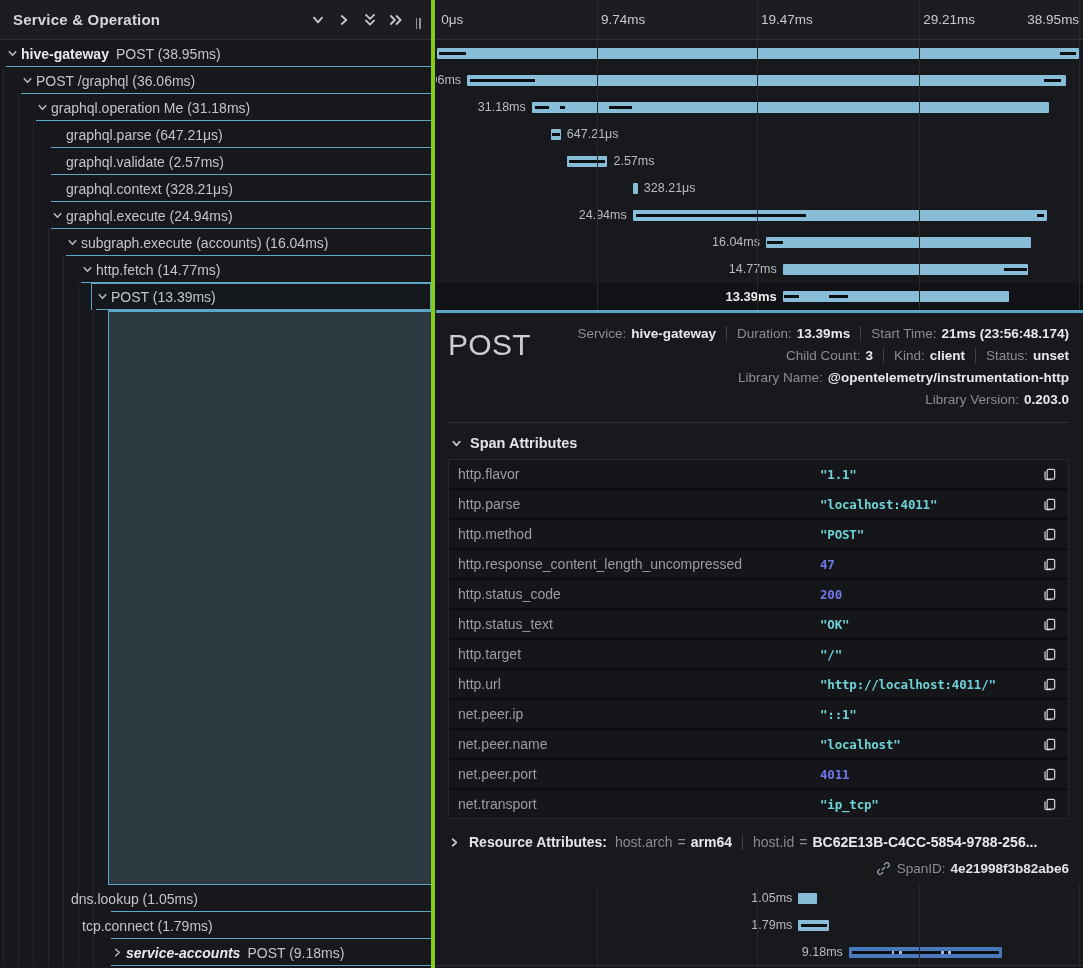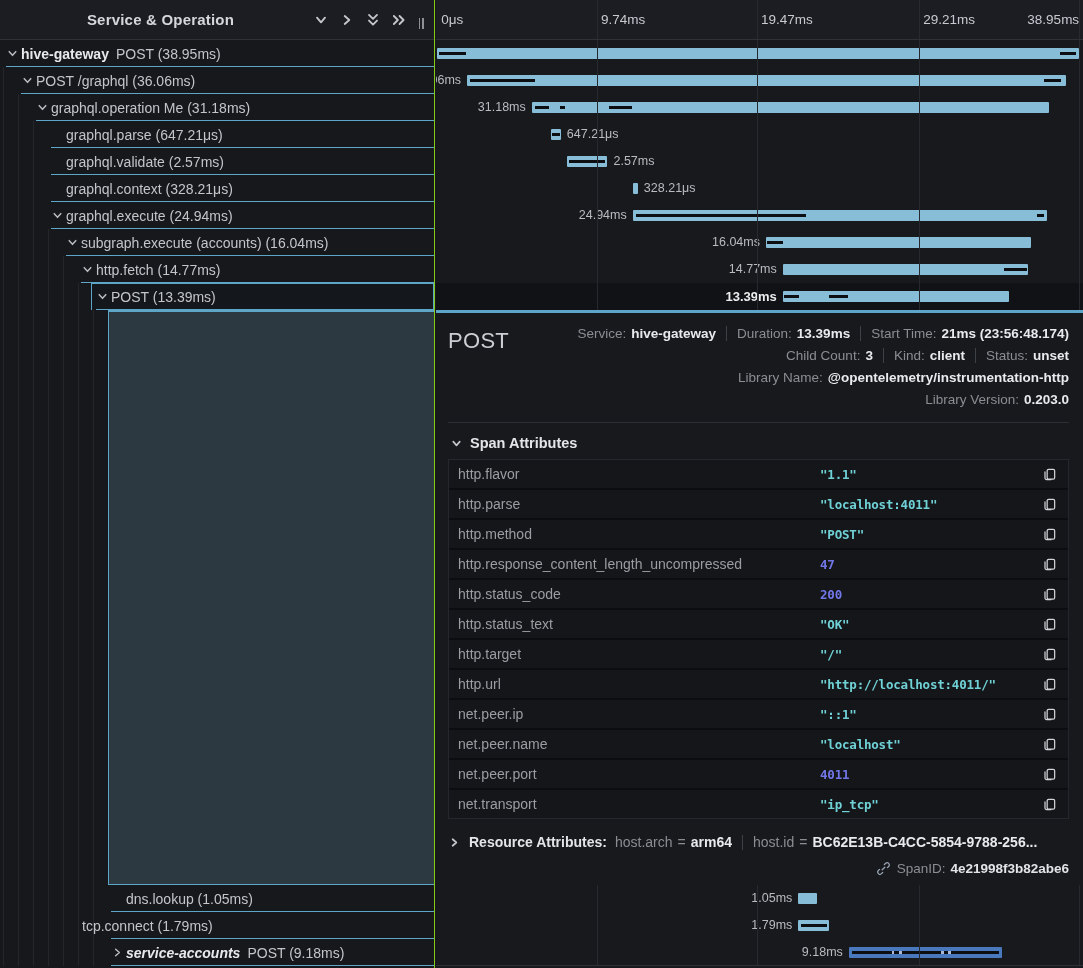--- a/index.html
+++ b/index.html
@@ -3,21 +3,21 @@
 <meta charset="utf-8">
 <style>
   * { margin:0; padding:0; box-sizing:border-box; }
   html,body { background:#0e0f12; }
   .app {
     position:relative; width:1083px; height:968px; overflow:hidden;
     background:#16181c; font-family:"Liberation Sans", sans-serif;
     color:#c4c5cb; -webkit-font-smoothing:antialiased;
   }
   
-  .left-panel { position:absolute; left:0; top:0; width:435px; height:100%; background:#16181c; border-right:1px solid #84cc16;text-align:center; }
+  .left-panel { position:absolute; left:0; top:0; width:435px; height:100%; background:#16181c; border-right:4px solid #84cc16; }
   .left-header { height:40px; display:flex; align-items:center; padding:0 6px 0 13px; background:#1b1d22; border-bottom:1px solid #2e3138; }
   .lh-title { flex:1; font-size:15px; font-weight:700; color:#d6d7dc; letter-spacing:.2px; }
   .hdr-icon { width:26px; height:26px; display:flex; align-items:center; justify-content:center; cursor:pointer; color:#c6c7cd; }
   .hdr-icon svg { stroke:#c6c7cd; }
   .splitter-handle { width:10px; height:14px; margin:10px 2px 0 4px; display:flex; gap:2px; justify-content:center; cursor:col-resize; }
   .splitter-handle i { width:1.5px; height:11px; background:#8e9096; display:block; }
   .tree-row { position:relative; height:27px; display:flex; align-items:center; font-size:14px; color:#c4c5cb; cursor:pointer; }
   .tree-row .underline { position:absolute; bottom:0; right:0; height:1px; background:#5ea6c8; }
   .guide { position:absolute; top:0; bottom:0; width:1px; background:#24262b; }
   .twisty { width:15px; flex:none; display:flex; align-items:center; }
@@ -38,21 +38,21 @@
   .bars-bottom { position:relative; height:81px; overflow:hidden; border-bottom:1px solid #2e3138; }
   .bar-row { position:relative; height:27px; }
   .bar-row.selected { background:#101216; }
   .span-bar { position:absolute; top:8px; height:11px; border-radius:1px; }
   .stripe { position:absolute; top:4px; height:3px; }
   .bar-label { position:absolute; top:0; line-height:27px; font-size:12.5px; color:#b9bbc0; white-space:nowrap; }
   .bar-label.bold { font-weight:700; color:#eceded; font-size:13px; }
   
   .detail-right { position:relative; height:575px; border-top:3px solid #5ea6c8; background:#17191d; padding:9px 14px 0 12px; overflow:hidden; }
   .detail-head { display:flex; align-items:flex-start; }
-  .detail-title { font-size:22px; font-weight:500; color:#cdced4; letter-spacing:.3px; padding-top:6px; }
+  .detail-title { font-size:30px; font-weight:500; color:#cdced4; letter-spacing:.3px; padding-top:6px; }
   .meta-block { flex:1; }
   .meta-line { display:flex; justify-content:flex-end; align-items:center; height:22px; font-size:13.5px; color:#8b8d93; }
   .meta-line .lbl { color:#8b8d93; margin-right:5px; white-space:pre; }
   .meta-line .val { color:#e9eaee; font-weight:700; white-space:pre; }
   .vsep { width:1px; height:15px; background:#3c4047; margin:0 10px; flex:none; }
   .detail-divider { border:none; border-top:1px solid #2c2f36; margin:12px 0 12px 0; }
   .attr-head { display:flex; align-items:center; gap:7px; font-size:14.5px; font-weight:700; color:#e4e5e9; margin:0 0 8px 2px; cursor:pointer; }
   .attr-head svg { stroke:#c6c7cd; }
   .attr-table { border:1px solid #24272d; background:#0c0d10; }
   .attr-row { display:flex; align-items:center; height:28px; background:#14161a; margin-bottom:2px; padding:0 10px 0 9px; }
@@ -222,21 +222,21 @@
       <div class="gap-box"></div>
     <i class="guide" style="left: 3px;"></i>
         <i class="guide" style="left: 18px;"></i>
         <i class="guide" style="left: 33px;"></i>
         <i class="guide" style="left: 48px;"></i>
         <i class="guide" style="left: 63px;"></i>
         <i class="guide" style="left: 78px;"></i>
         <i class="guide" style="left: 93px;"></i>
       </div>
     <div id="tree-bottom">
-        <div class="tree-row" style="padding-left: 111px;">
+        <div class="tree-row" style="padding-left: 56px;">
           <i class="guide" style="left: 3px;"></i>
           <i class="guide" style="left: 18px;"></i>
           <i class="guide" style="left: 33px;"></i>
           <i class="guide" style="left: 48px;"></i>
           <i class="guide" style="left: 63px;"></i>
           <i class="guide" style="left: 78px;"></i>
           <i class="guide" style="left: 93px;"></i>
           <span class="twisty"></span>
           <span class="op">dns.lookup (1.05ms)</span>
           <div class="underline" style="left: 111px;"></div>

